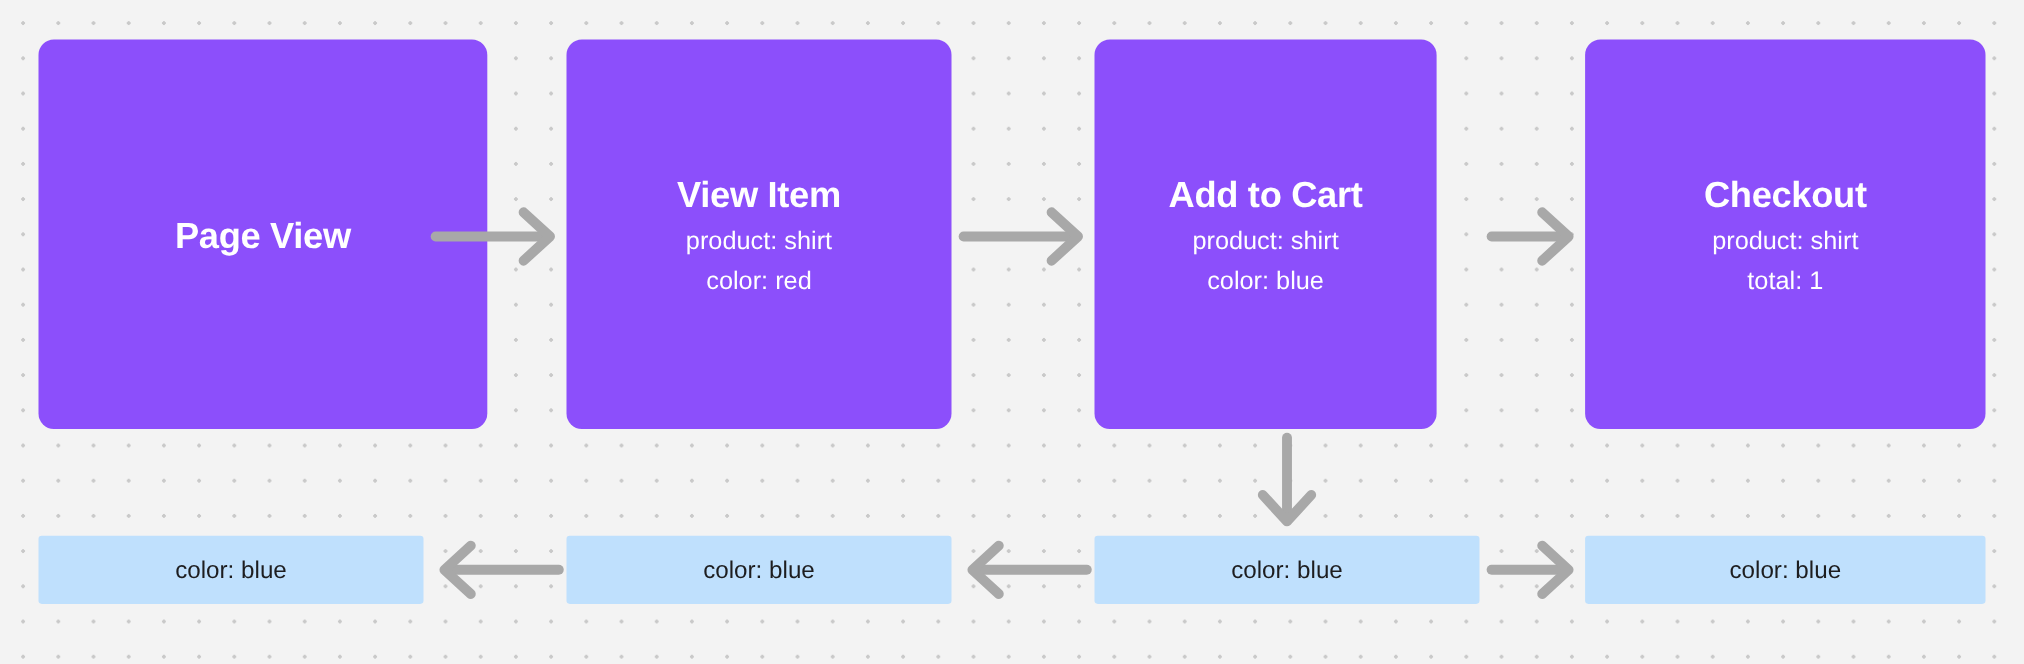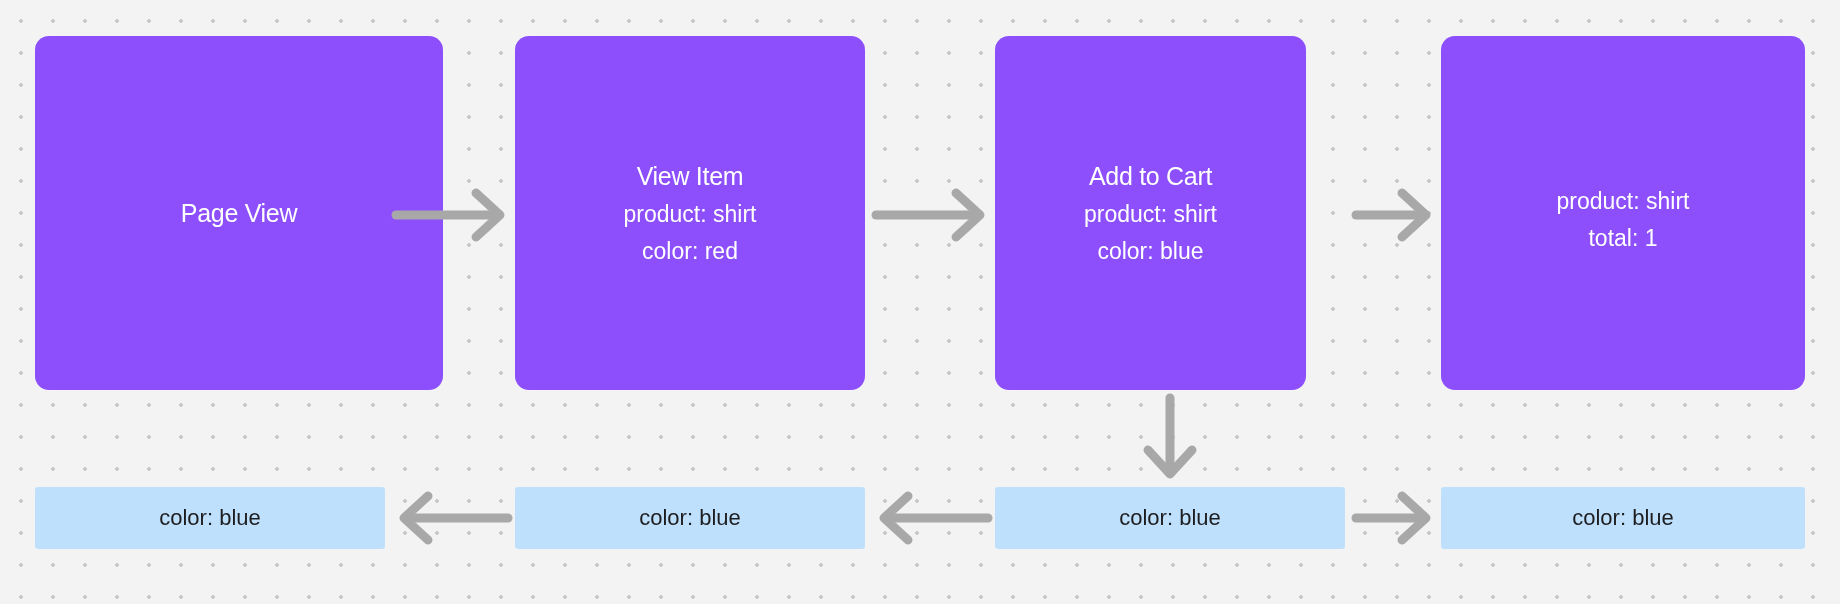--- a/index.html
+++ b/index.html
@@ -31,22 +31,22 @@
     display: flex;
     flex-direction: column;
     align-items: center;
     justify-content: center;
     color: #ffffff;
     text-align: center;
     padding: 0 10px;
     line-height: 1.0;
   }
   .node .node-title {
-    font-size: 25px;
-    font-weight: 400;
+    font-size: 33px;
+    font-weight: 700;
     letter-spacing: -0.3px;
     white-space: nowrap;
   }
   .node .node-attr {
     font-size: 23px;
     font-weight: 400;
     white-space: nowrap;
     margin-top: 14px;
   }
   .node .node-attr.first { margin-top: 14px; }
@@ -101,20 +101,21 @@
   <div class="node" style="left:995px; top:36px; width:311px; height:354px; background:#8c4ffb;">
     <div class="node-inner">
       <div class="node-title">Add to Cart</div>
       <div class="node-attr first">product: shirt</div>
       <div class="node-attr">color: blue</div>
     </div>
   </div>
 
   <div class="node" style="left:1441px; top:36px; width:364px; height:354px; background:#8c4ffb;">
     <div class="node-inner">
+      <div class="node-title">Checkout</div>
       <div class="node-attr first">product: shirt</div>
       <div class="node-attr">total: 1</div>
     </div>
   </div>
 
   <svg class="arrow" style="left:390px; top:185px;" width="124" height="60" viewBox="0 0 124 60">
     <g stroke="#a8a8a8" stroke-width="9" fill="none" stroke-linecap="round" stroke-linejoin="round">
       <line x1="6" y1="30" x2="108" y2="30"></line>
       <polyline points="86,8 110,30 86,52"></polyline>
     </g>

